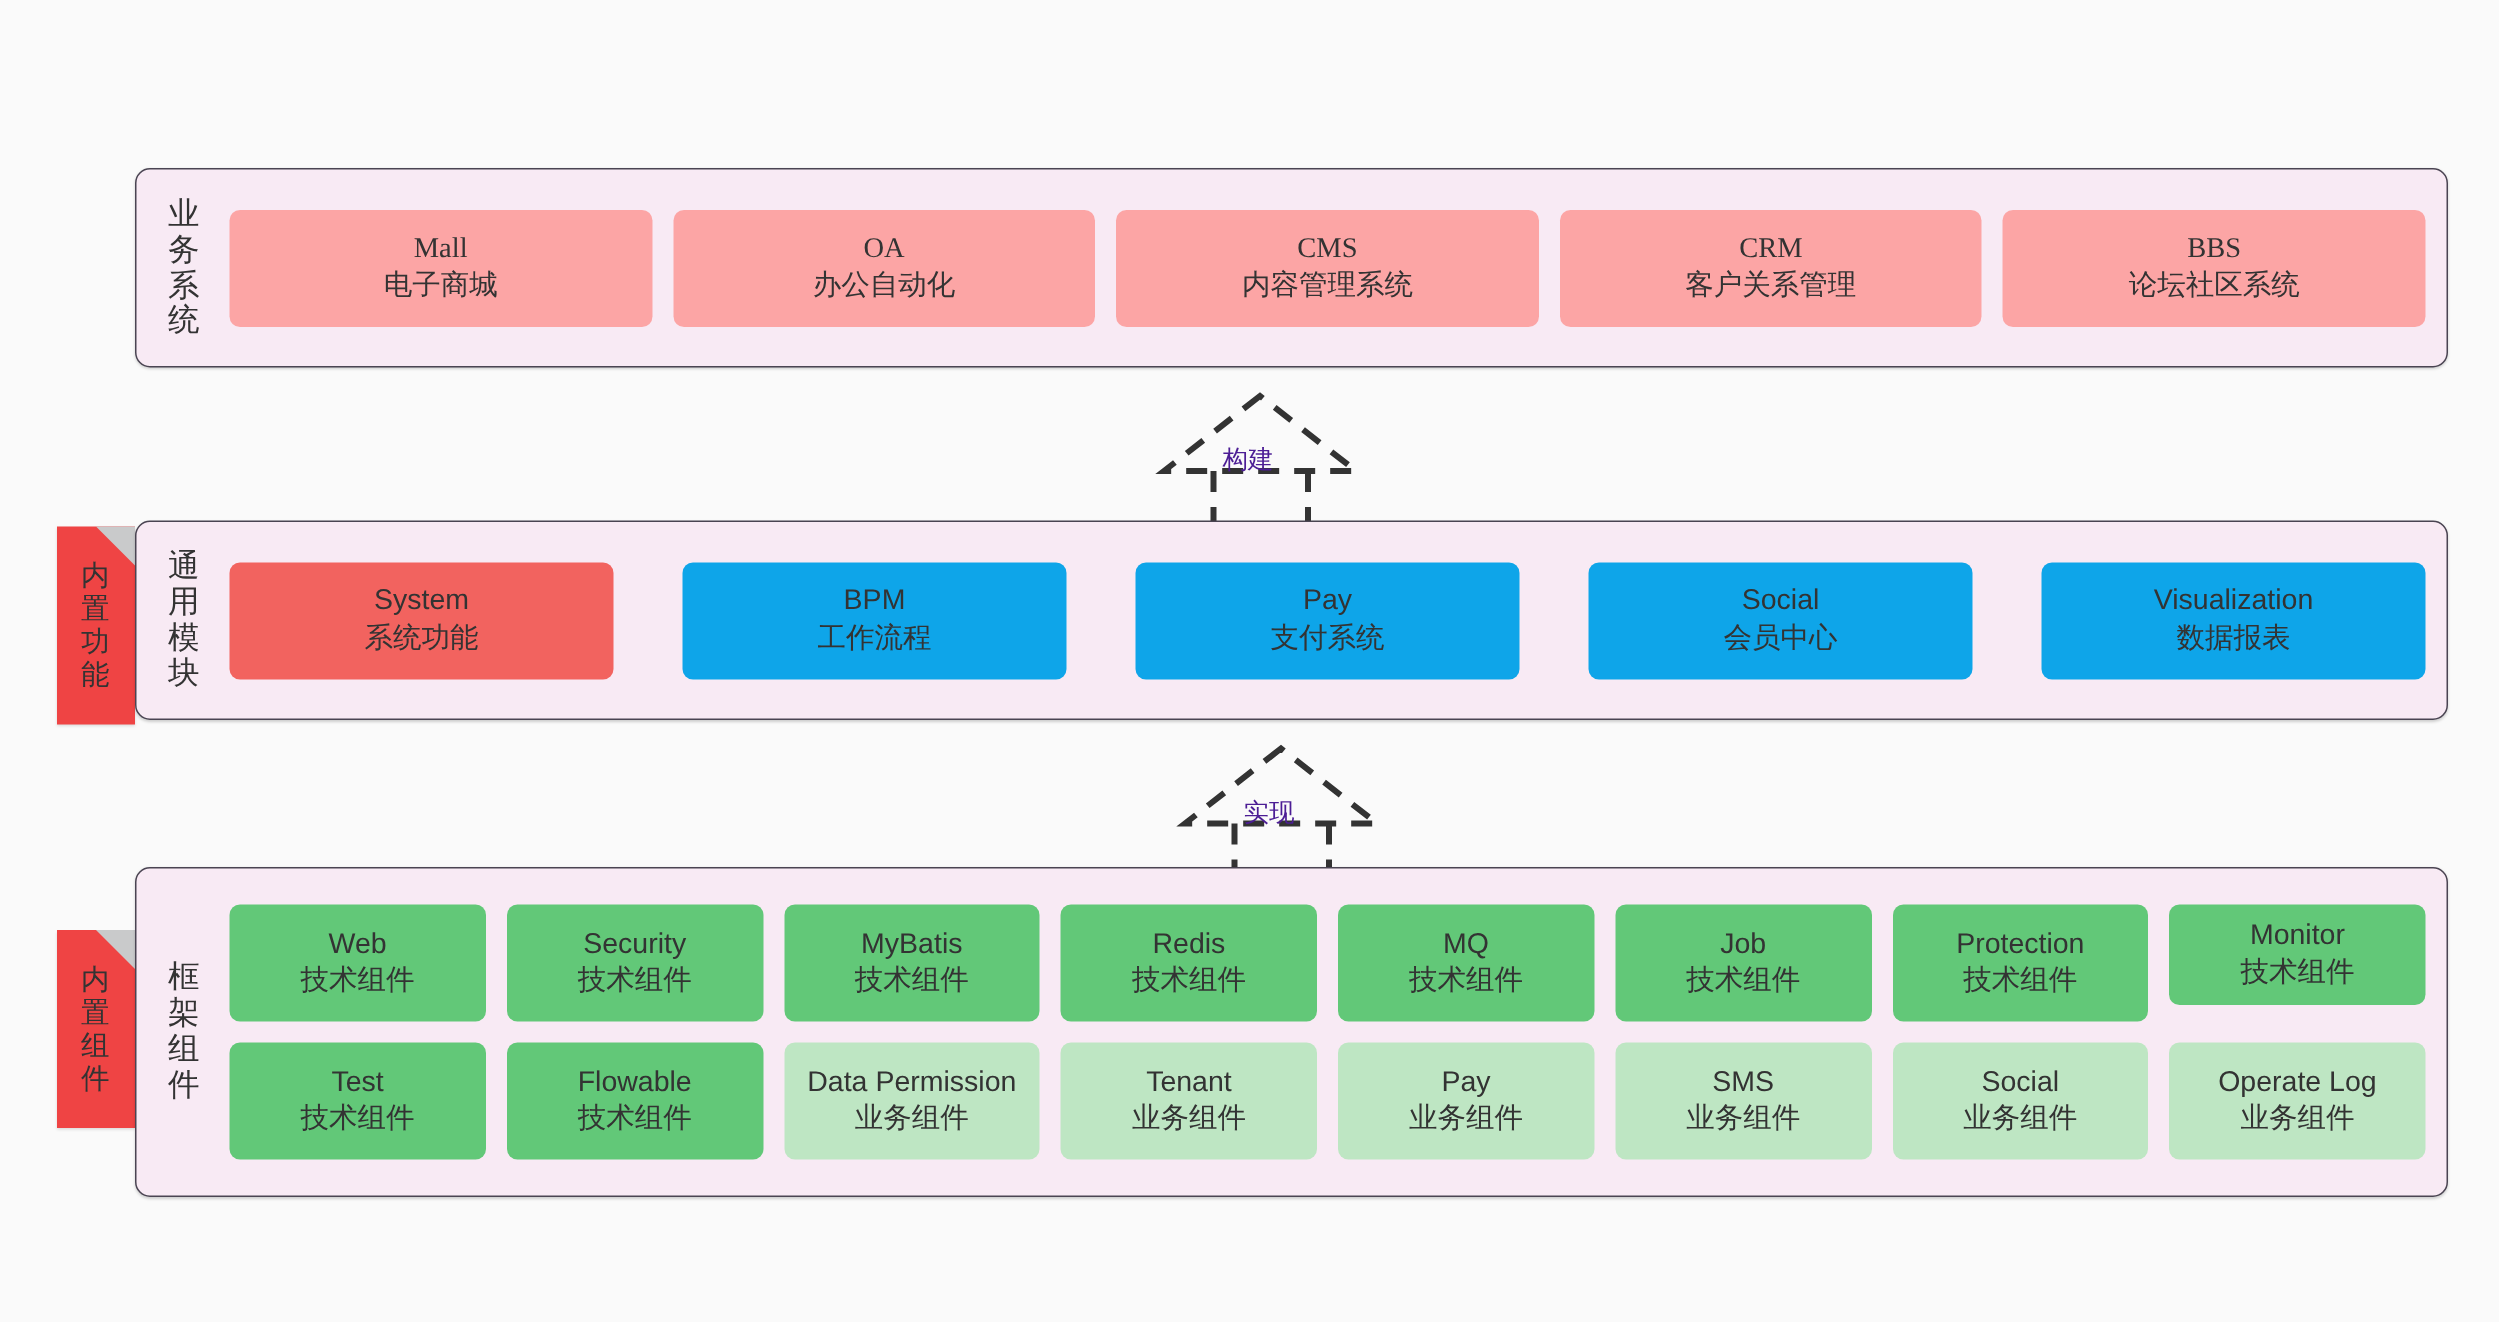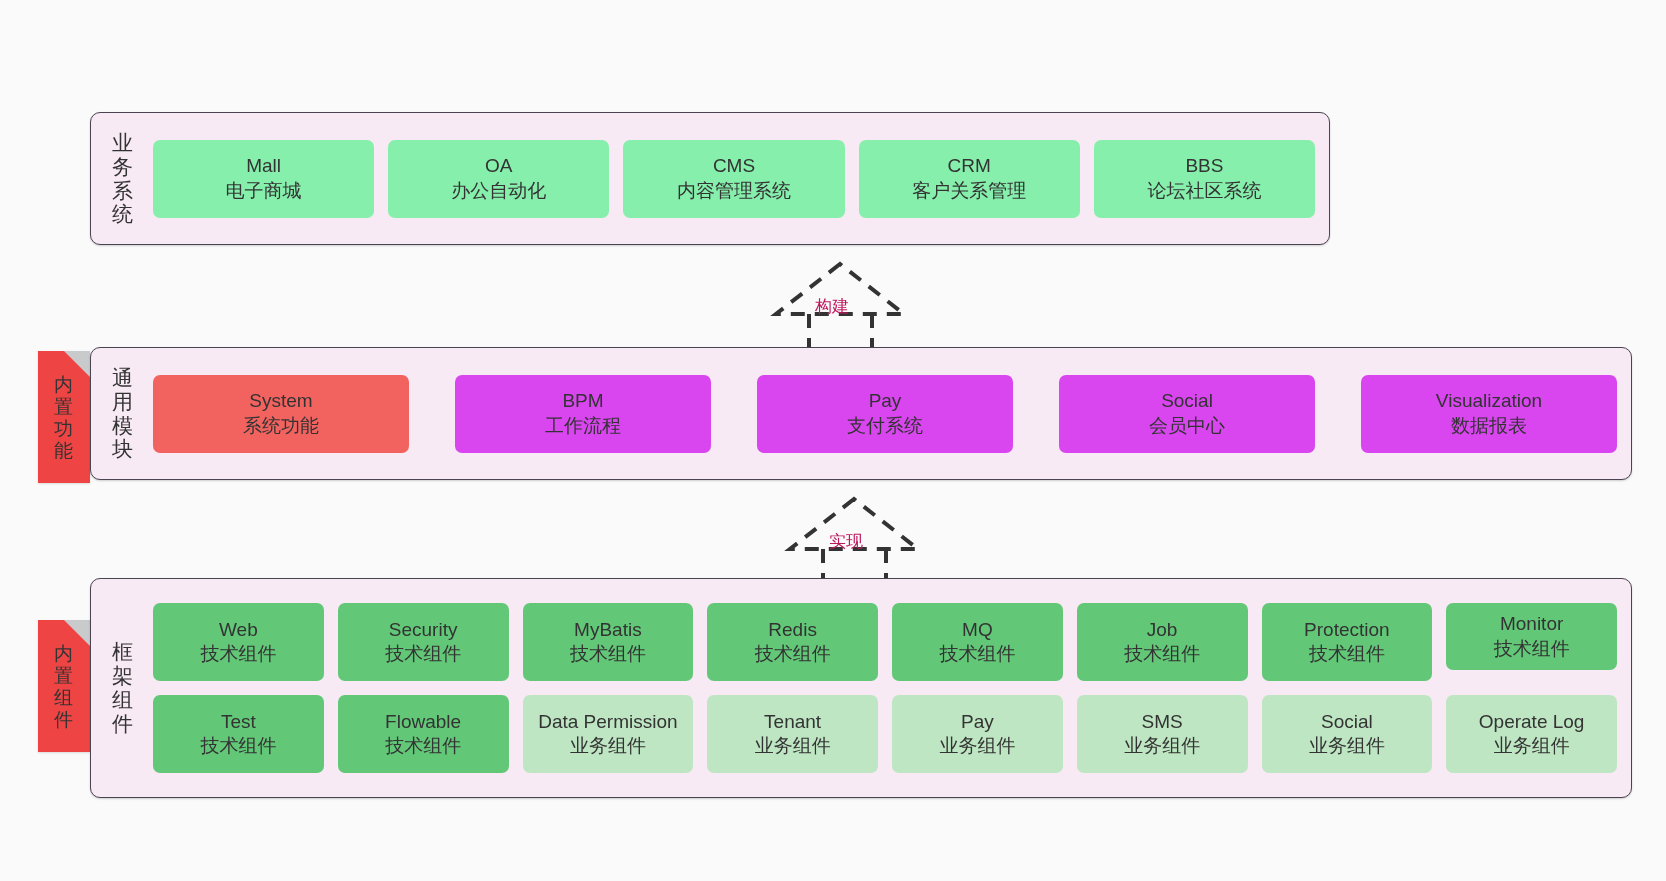--- a/index.html
+++ b/index.html
@@ -67,23 +67,23 @@
     font-size: 19px;
     line-height: 1.28;
     color: #333333;
     box-sizing: border-box;
     padding: 4px 6px;
   }
   .card .en { display: block; }
   .card .cn { display: block; }
 
   
-  .c-blue       { background: #86efac; }
+  .c-blue       { background: #fca5a5; }
   .c-red        { background: #F2635F; }
-  .c-pink       { background: #d946ef; margin-left: 32px; }
+  .c-pink       { background: #0ea5e9; margin-left: 32px; }
   .c-green      { background: #62C878; }
   .c-lightgreen { background: #BEE6C3; }
 
   
   .sticky {
     position: absolute;
     background: #ef4444;
     box-sizing: border-box;
     font-size: 19px;
     line-height: 1.16;
@@ -113,29 +113,29 @@
   }
 
   
   .arrow {
     position: absolute;
   }
   .arrow svg { display: block; }
   .arrow-label {
     position: absolute;
     font-size: 17px;
-    color: #be185d;
+    color: #4c1d95;
     background: transparent;
     white-space: nowrap;
   }
 </style>
 </head>
 <body>
 
-<div class="layer" id="layer-business" style="left:90px; top:112px; width:1240px; height:133px;">
+<div class="layer" id="layer-business" style="left:90px; top:112px; width:1542px; height:133px;font-family:Liberation Serif, serif;">
   <div class="layer-title">业务系统</div>
   <div class="cells">
     <div class="cell-row">
       <div class="card c-blue" style="height:78px;">
         <span class="en">Mall</span>
         <span class="cn">电子商城</span>
       </div>
       <div class="card c-blue" style="height:78px;">
         <span class="en">OA</span>
         <span class="cn">办公自动化</span>

